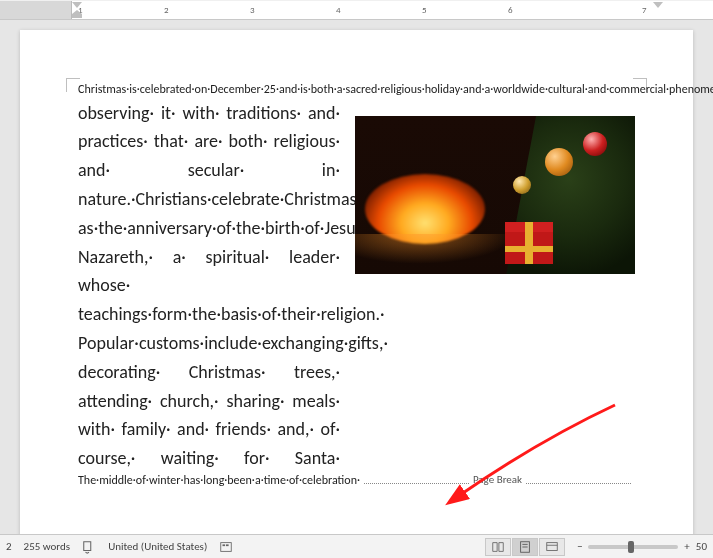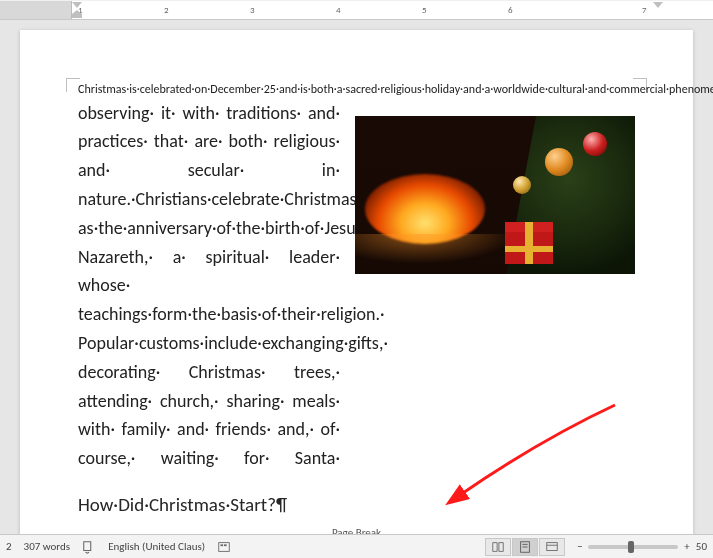--- a/index.html
+++ b/index.html
@@ -223,23 +223,23 @@
         <div class="ornament orn2"></div>
         <div class="ornament orn3"></div>
         <div class="gift"></div>
         <div class="ribbon-h"></div>
       </div>
 
       <div class="wrapped">observing· it· with· traditions· and· practices· that· are· both· religious· and· secular· in· nature.·Christians·celebrate·Christmas·Day· as·the·anniversary·of·the·birth·of·Jesus·of· Nazareth,· a· spiritual· leader· whose· teachings·form·the·basis·of·their·religion.· Popular·customs·include·exchanging·gifts,· decorating· Christmas· trees,· attending· church,· sharing· meals· with· family· and· friends· and,· of· course,· waiting· for· Santa·</div>
 
     </div>
 
-    <h2 class="doc-h2">How·Did·Christmas·Start?¶</h2>
 
     <div class="last-line">
+      <span>The·middle·of·winter·has·long·been·a·time·of·celebration·</span>
       <span class="dots"></span>
       <span class="page-break-label">Page Break</span>
       <span class="dots"></span>
     </div>
 
     <svg class="arrow" viewBox="0 0 180 110">
       <defs>
         <marker id="ah" markerWidth="10" markerHeight="10" refX="2" refY="3" orient="auto">
           <path d="M0,0 L0,6 L8,3 z" fill="#ff1a1a"></path>
         </marker>
@@ -247,29 +247,29 @@
       <path d="M175,5 Q100,40 20,95" stroke="#ff1a1a" stroke-width="3" fill="none" marker-end="url(#ah)"></path>
     </svg>
   </div>
 </div>
 
 <div class="statusbar">
   <div class="sect">
     <span>2</span>
   </div>
   <div class="sect">
-    <span>307 words</span>
+    <span>255 words</span>
   </div>
   <div class="sect">
     <svg class="icon-svg" viewBox="0 0 16 16">
         <path d="M2 2h8v10H2z M4 14l2 1 2-1" fill="none" stroke="#666" stroke-width="1.2"></path>
       </svg>
   </div>
   <div class="sect">
-    <span>English (United Claus)</span>
+    <span>United (United States)</span>
   </div>
   <div class="sect">
     <svg class="icon-svg" viewBox="0 0 16 16">
         <rect x="2" y="3" width="12" height="10" fill="none" stroke="#666"></rect>
         <rect x="4" y="5" width="3" height="2" fill="#666"></rect>
         <rect x="8" y="5" width="3" height="2" fill="#666"></rect>
       </svg>
   </div>
   <div class="spacer"></div>
   <div class="view-btns">

